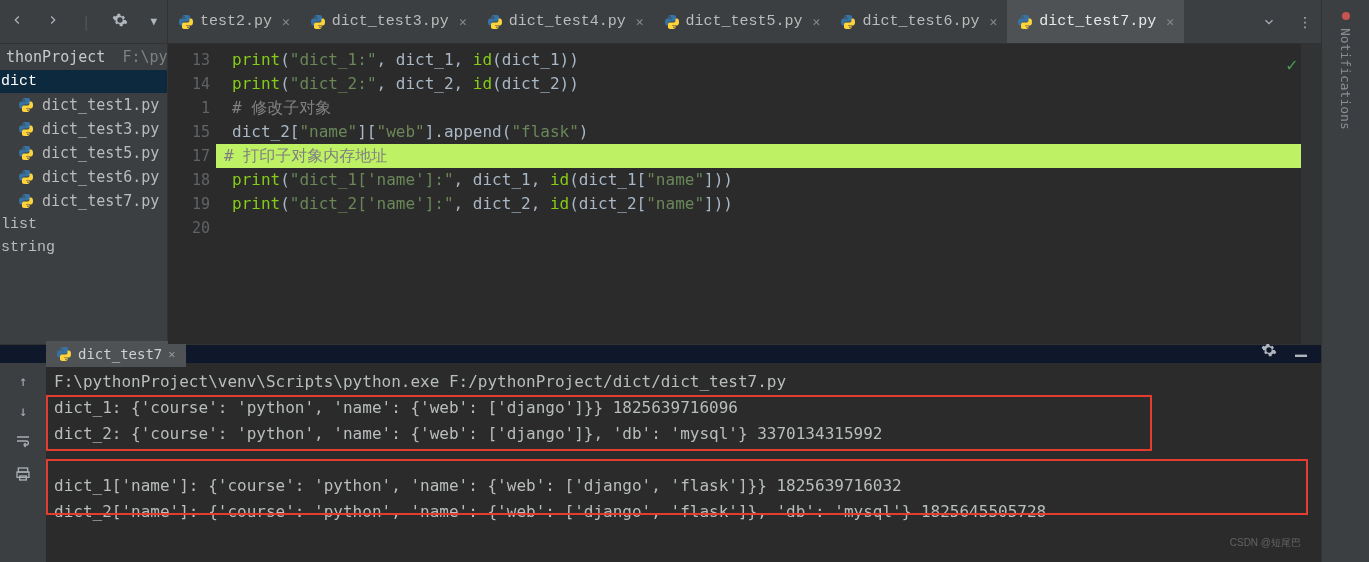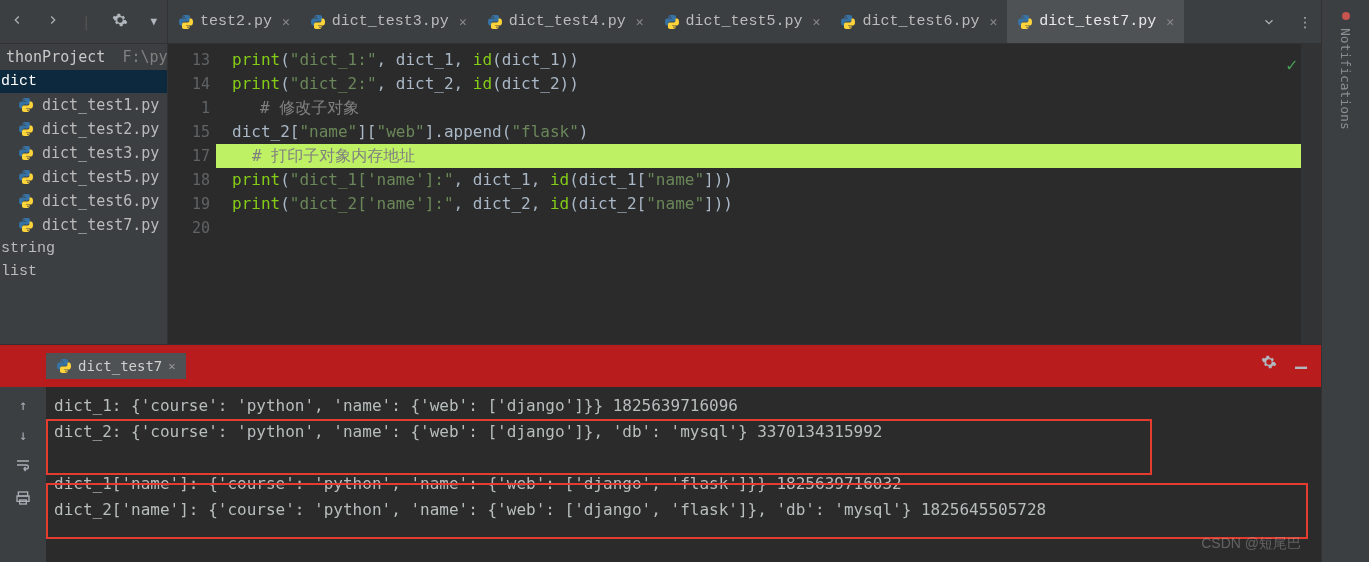--- a/index.html
+++ b/index.html
@@ -149,21 +149,21 @@
 .code {
   flex: 1;
   padding: 4px 0;
   font-family: Consolas, monospace;
   font-size: 16px;
   line-height: 24px;
   white-space: pre;
 }
 .code .str { color: #6a8759; }
 .code .fn { color: #84cc16; }
-.code .cm { color: #808080; margin-left: 28px; }
+.code .cm { color: #808080; }
 .code .id { color: #a9b7c6; }
 .code .cur { background: #bef264; display: block; margin: 0 -8px; padding: 0 8px; }
 .code .normal { display: block; padding: 0 8px; }
 
 .editor-gutter-right {
   width: 20px;
   background: #313335;
 }
 .check-icon {
   position: absolute;
@@ -174,22 +174,22 @@
 
 
 .run-panel {
   height: 218px;
   background: #2b2b2b;
   border-top: 1px solid #323232;
   display: flex;
   flex-direction: column;
 }
 .run-tabs {
-  height: 42px;
-  background: #b91c1c;
+  height: 18px;
+  background: #0f172a;
   display: flex;
   align-items: center;
   padding-left: 46px;
   gap: 16px;
 }
 .run-tab {
   display: flex;
   align-items: center;
   gap: 6px;
   padding: 5px 10px;
@@ -242,21 +242,21 @@
   position: absolute;
   border: 2px solid #e43c2f;
   left: 0px; top: 96px; width: 1262px; height: 56px;
   pointer-events: none;
 }
 .watermark {
   position: absolute;
   right: 20px;
   bottom: 6px;
   color: rgba(200,200,200,0.35);
-  font-size: 14px;
+  font-size: 10px;
   font-family: sans-serif;
 }
 
 
 .py-icon {
   width: 16px; height: 16px;
   display: inline-flex;
   align-items: center;
   justify-content: center;
 }
@@ -370,29 +370,20 @@
       </div>
       <div id="file-list">
           <div class="tree-item file">
             <span class="py-icon">
               <svg viewBox="0 0 32 32">
                 <path fill="#3672a4" d="M15 2c-6 0-6 3-6 3v3h7v1H6s-4 0-4 7 4 7 4 7h3v-4s0-4 4-4h7s4 0 4-4V5s0-3-6-3h-3zm-3 2a1.5 1.5 0 110 3 1.5 1.5 0 010-3z"></path>
                 <path fill="#ffd43b" d="M17 30c6 0 6-3 6-3v-3h-7v-1h10s4 0 4-7-4-7-4-7h-3v4s0 4-4 4h-7s-4 0-4 4v6s0 3 6 3h3zm3-2a1.5 1.5 0 110-3 1.5 1.5 0 010 3z"></path>
               </svg>
             </span>
             <span>dict_test1.py</span>
-          </div>
-          <div class="tree-item file">
-            <span class="py-icon">
-              <svg viewBox="0 0 32 32">
-                <path fill="#3672a4" d="M15 2c-6 0-6 3-6 3v3h7v1H6s-4 0-4 7 4 7 4 7h3v-4s0-4 4-4h7s4 0 4-4V5s0-3-6-3h-3zm-3 2a1.5 1.5 0 110 3 1.5 1.5 0 010-3z"></path>
-                <path fill="#ffd43b" d="M17 30c6 0 6-3 6-3v-3h-7v-1h10s4 0 4-7-4-7-4-7h-3v4s0 4-4 4h-7s-4 0-4 4v6s0 3 6 3h3zm3-2a1.5 1.5 0 110-3 1.5 1.5 0 010 3z"></path>
-              </svg>
-            </span>
-            <span>dict_test2.py</span>
           </div>
           <div class="tree-item file">
             <span class="py-icon">
               <svg viewBox="0 0 32 32">
                 <path fill="#3672a4" d="M15 2c-6 0-6 3-6 3v3h7v1H6s-4 0-4 7 4 7 4 7h3v-4s0-4 4-4h7s4 0 4-4V5s0-3-6-3h-3zm-3 2a1.5 1.5 0 110 3 1.5 1.5 0 010-3z"></path>
                 <path fill="#ffd43b" d="M17 30c6 0 6-3 6-3v-3h-7v-1h10s4 0 4-7-4-7-4-7h-3v4s0 4-4 4h-7s-4 0-4 4v6s0 3 6 3h3zm3-2a1.5 1.5 0 110-3 1.5 1.5 0 010 3z"></path>
               </svg>
             </span>
             <span>dict_test3.py</span>
           </div>
@@ -418,22 +409,22 @@
             <span class="py-icon">
               <svg viewBox="0 0 32 32">
                 <path fill="#3672a4" d="M15 2c-6 0-6 3-6 3v3h7v1H6s-4 0-4 7 4 7 4 7h3v-4s0-4 4-4h7s4 0 4-4V5s0-3-6-3h-3zm-3 2a1.5 1.5 0 110 3 1.5 1.5 0 010-3z"></path>
                 <path fill="#ffd43b" d="M17 30c6 0 6-3 6-3v-3h-7v-1h10s4 0 4-7-4-7-4-7h-3v4s0 4-4 4h-7s-4 0-4 4v6s0 3 6 3h3zm3-2a1.5 1.5 0 110-3 1.5 1.5 0 010 3z"></path>
               </svg>
             </span>
             <span>dict_test7.py</span>
           </div>
         </div>
       <div id="other-folders">
+          <div class="tree-item folder">list</div>
           <div class="tree-item folder">string</div>
-          <div class="tree-item folder">list</div>
         </div>
     </div>
 
     <div class="editor">
       <div class="gutter" id="gutter">
           <div>13</div>
           <div>14</div>
           <div>1</div>
           <div>15</div>
           <div>17</div>
@@ -482,20 +473,21 @@
               <rect x="5" y="3" width="14" height="6"></rect>
               <rect x="3" y="9" width="18" height="8"></rect>
               <rect x="7" y="15" width="10" height="6"></rect>
             </svg>
         </span>
       </div>
       <div class="console" id="console">
         <div class="redbox1"></div>
         <div class="redbox2"></div>
         <div class="watermark">CSDN @短尾巴</div>
+      <div class="line">F:\pythonProject\venv\Scripts\python.exe F:/pythonProject/dict/dict_test7.py</div>
           <div class="line">dict_1: {'course': 'python', 'name': {'web': ['django']}} 1825639716096</div>
           <div class="line">dict_2: {'course': 'python', 'name': {'web': ['django']}, 'db': 'mysql'} 3370134315992</div>
           <div class="line">&nbsp;</div>
           <div class="line">dict_1['name']: {'course': 'python', 'name': {'web': ['django', 'flask']}} 1825639716032</div>
           <div class="line">dict_2['name']: {'course': 'python', 'name': {'web': ['django', 'flask']}, 'db': 'mysql'} 1825645505728</div>
         </div>
     </div>
   </div>
 
 </div>

